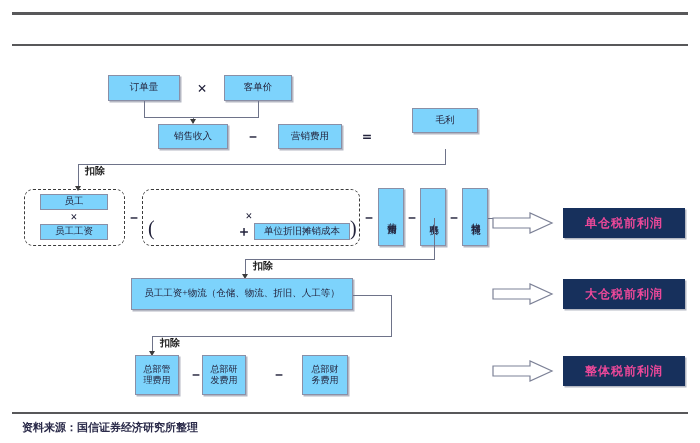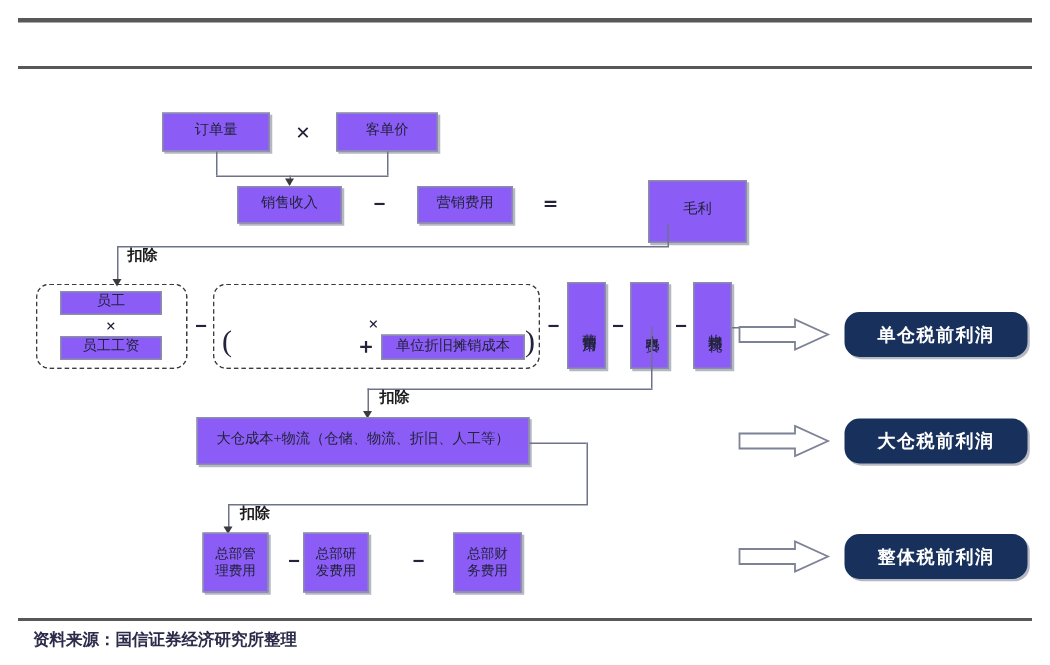--- a/index.html
+++ b/index.html
@@ -25,21 +25,21 @@
   .ftr-rule{position:absolute;left:12px;top:412px;width:676px;height:2px;background:#58585a;}
   .ftr-text{
     position:absolute;left:22px;top:418px;width:500px;height:18px;
     font-size:11px;color:#2b2b4a;font-weight:bold;line-height:18px;white-space:nowrap;
   }
 
   
   .bx{
     position:absolute;box-sizing:border-box;
     border:1px solid #8a8fa6;
-    background:#8b5cf6;
+    background:#7dd3fc;
     color:#23233c;
     font-size:9.5px;
     display:flex;align-items:center;justify-content:center;
     text-align:center;
     line-height:1.25;
     box-shadow:1.5px 1.5px 0 rgba(120,125,145,.55);
   }
   .bx.thin{box-shadow:none;}
   .bx.vert{
     writing-mode:vertical-rl;text-orientation:upright;
@@ -82,22 +82,22 @@
     white-space:nowrap;line-height:1;
   }
 
   
   .barrow{position:absolute;}
 
   
   .pill{
     position:absolute;box-sizing:border-box;
     background:#17305c;
-    border-radius:10px;
-    color:#ffffff;
+    border-radius:0;
+    color:#ec4899;
     font-size:12px;font-weight:bold;
     display:flex;align-items:center;justify-content:center;
     letter-spacing:1px;
     box-shadow:1.5px 1.5px 0 rgba(110,115,135,.5);
   }
 
   
   .paren{
     position:absolute;font-size:20px;color:#23233c;
     font-family:"Liberation Serif",serif;line-height:1;
@@ -118,21 +118,21 @@
   <div class="ln lnv" style="left:144px;top:101px;width:1px;height:16px;"></div>
   <div class="ln lnv" style="left:258px;top:101px;width:1px;height:16px;"></div>
   <div class="ln lnh" style="left:144px;top:117px;width:115px;height:1px;"></div>
   <div class="ln lnv" style="left:193px;top:117px;width:1px;height:6px;"></div>
   <div class="arw-down" style="left:190px;top:119px;"></div>
 
   <div class="bx" style="left:158px;top:124px;width:70px;height:25px;">销售收入</div>
   <div class="op" style="left:240px;top:128px;width:26px;height:17px;">－</div>
   <div class="bx" style="left:278px;top:124px;width:64px;height:25px;">营销费用</div>
   <div class="op" style="left:354px;top:128px;width:26px;height:17px;">＝</div>
-  <div class="bx" style="left:412px;top:120px;width:66px;height:42px;margin-left:20px;">毛利</div>
+  <div class="bx" style="left:412px;top:108px;width:66px;height:25px;">毛利</div>
 
   <div class="ln lnv" style="left:445px;top:149px;width:1px;height:15px;"></div>
   <div class="ln lnh" style="left:78px;top:164px;width:368px;height:1px;"></div>
   <div class="ln lnv" style="left:78px;top:164px;width:1px;height:24px;"></div>
   <div class="arw-down" style="left:75px;top:186px;"></div>
   <div class="kou" style="left:85px;top:166px;">扣除</div>
 
   <div class="grp" style="left:24px;top:189px;width:101px;height:57px;"></div>
   <div class="bx thin" style="left:40px;top:194px;width:68px;height:16px;">员工</div>
   <div class="op sm" style="left:62px;top:210px;width:24px;height:13px;">×</div>
@@ -159,21 +159,21 @@
 
   <div class="bx vert" style="left:462px;top:188px;width:26px;height:58px;">物料损耗</div>
 
   <div class="ln lnh" style="left:488px;top:218px;width:46px;height:1px;"></div>
   <div class="ln lnv" style="left:434px;top:218px;width:1px;height:41px;"></div>
   <div class="ln lnh" style="left:245px;top:259px;width:190px;height:1px;"></div>
   <div class="ln lnv" style="left:245px;top:259px;width:1px;height:17px;"></div>
   <div class="arw-down" style="left:242px;top:274px;"></div>
   <div class="kou" style="left:253px;top:261px;">扣除</div>
 
-  <div class="bx" style="left:131px;top:278px;width:222px;height:32px;font-size:9.5px;">大仓成本+物流（仓储、物流、折旧、人工等）</div>
+  <div class="bx" style="left:131px;top:278px;width:222px;height:32px;font-size:9.5px;">员工工资+物流（仓储、物流、折旧、人工等）</div>
 
   <div class="ln lnh" style="left:353px;top:295px;width:38px;height:1px;"></div>
   <div class="ln lnv" style="left:391px;top:295px;width:1px;height:41px;"></div>
   <div class="ln lnh" style="left:152px;top:336px;width:240px;height:1px;"></div>
   <div class="ln lnv" style="left:152px;top:336px;width:1px;height:17px;"></div>
   <div class="arw-down" style="left:149px;top:351px;"></div>
   <div class="kou" style="left:160px;top:338px;">扣除</div>
 
   <div class="bx two" style="left:135px;top:355px;width:44px;height:40px;padding:0 6px;">总部管理费用</div>
   <div class="op" style="left:184px;top:367px;width:24px;height:16px;">－</div>

